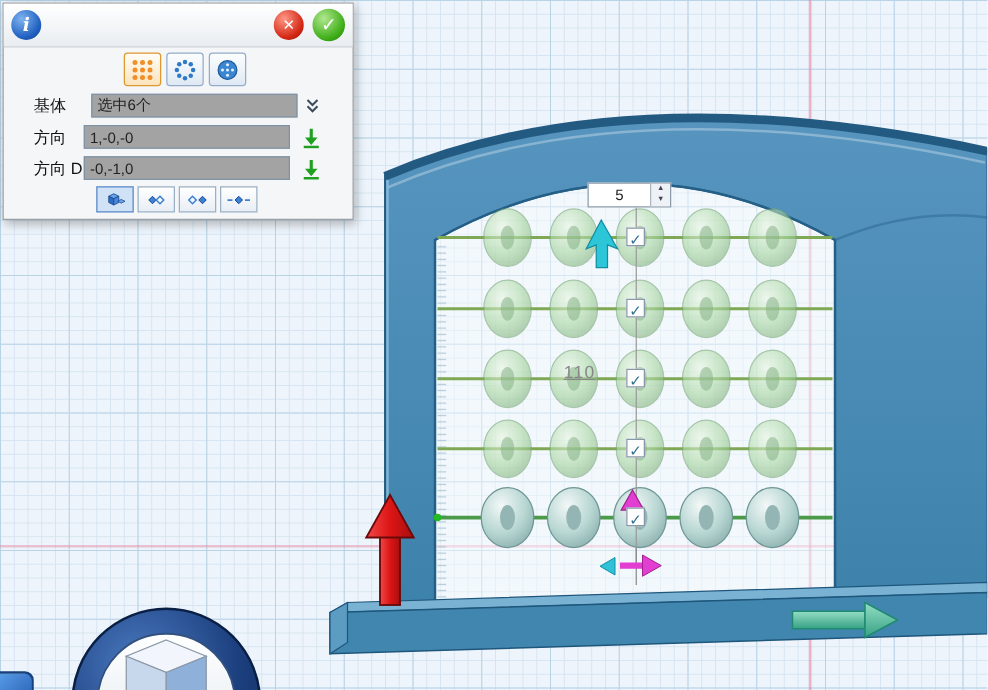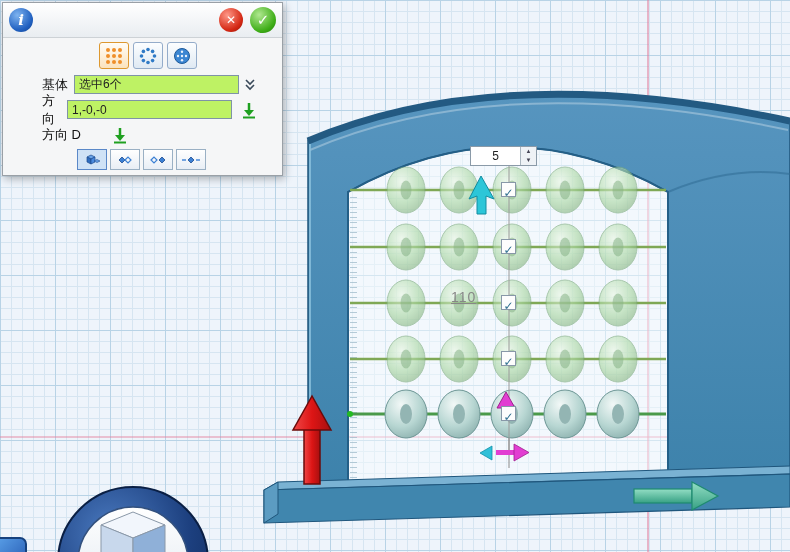--- a/index.html
+++ b/index.html
@@ -39,23 +39,23 @@
   .info-btn{width:24px;height:24px;background:radial-gradient(circle at 35% 30%,#7fb4f0,#2060c0 65%,#123f8a);
     font-family:"DejaVu Serif",serif;font-style:italic;font-weight:bold;font-size:15px;}
   .cancel-btn{margin-left:auto;width:24px;height:24px;font-weight:bold;font-size:12px;
     background:radial-gradient(circle at 35% 30%,#ff9888,#d42814 65%,#8f1205);}
   .ok-btn{margin-left:7px;width:26px;height:26px;font-weight:bold;font-size:15px;
     background:radial-gradient(circle at 35% 30%,#b0e890,#3fae18 65%,#1f7a08);}
   .pat-row{padding:4px 0 3px 96px;display:flex;gap:4px;}
   .pat-btn{width:30px;height:27px;border-radius:3px;display:flex;align-items:center;justify-content:center;
     border:1px solid #94accа;border:1px solid #94acca;background:linear-gradient(#fcfeff,#dfe9f3);padding:0;cursor:default;}
   .pat-btn.selected{border:1px solid #dd9830;background:linear-gradient(#fffdf8,#fbe3bd);}
-  .frow{display:flex;align-items:center;padding:0 24px;height:25px;margin-left:15px;}
+  .frow{display:flex;align-items:center;padding:0 24px;height:25px;}
   .frow label{width:60px;font-size:13px;color:#111;}
-  .fld{height:19px;border:1px solid #7f93a6;background:#bef264;font-size:12px;padding:0 4px;
+  .fld{height:19px;border:1px solid #7f93a6;background:#a3a3a3;font-size:12px;padding:0 4px;
     box-sizing:border-box;font-family:inherit;color:#222;}
   .fld.base{width:186px;}
   .fld.dir{width:184px;}
   .sq-btn{display:flex;align-items:center;justify-content:center;cursor:default;}
   .expand-btn{width:22px;height:20px;margin-left:3px;}
   .pick-btn{width:20px;height:20px;margin-left:8px;}
   .mode-row{padding:2px 0 5px 74px;display:flex;gap:3px;}
   .mode-btn{width:30px;height:21px;border:1px solid #9ab0c4;background:linear-gradient(#ffffff,#e8eef5);
     display:flex;align-items:center;justify-content:center;padding:0;cursor:default;}
   .mode-btn.selected{border:1px solid #5a88c8;background:#cfe2f6;}
@@ -284,20 +284,21 @@
         <svg width="18" height="18" viewBox="0 0 18 18">
           <line x1="9" y1="2" x2="9" y2="10" stroke="#1fa020" stroke-width="2.5"></line>
           <polygon points="4,9 14,9 9,15" fill="#1fa020"></polygon>
           <line x1="3" y1="16.5" x2="15" y2="16.5" stroke="#1fa020" stroke-width="2"></line>
         </svg>
       </div>
     </div>
 
     <div class="frow">
       <label>方向 D</label>
+      <input class="fld dir" value="-0,-1,0" style="">
       <div class="sq-btn pick-btn">
         <svg width="18" height="18" viewBox="0 0 18 18">
           <line x1="9" y1="2" x2="9" y2="10" stroke="#1fa020" stroke-width="2.5"></line>
           <polygon points="4,9 14,9 9,15" fill="#1fa020"></polygon>
           <line x1="3" y1="16.5" x2="15" y2="16.5" stroke="#1fa020" stroke-width="2"></line>
         </svg>
       </div>
     </div>
 
     <div class="mode-row">

